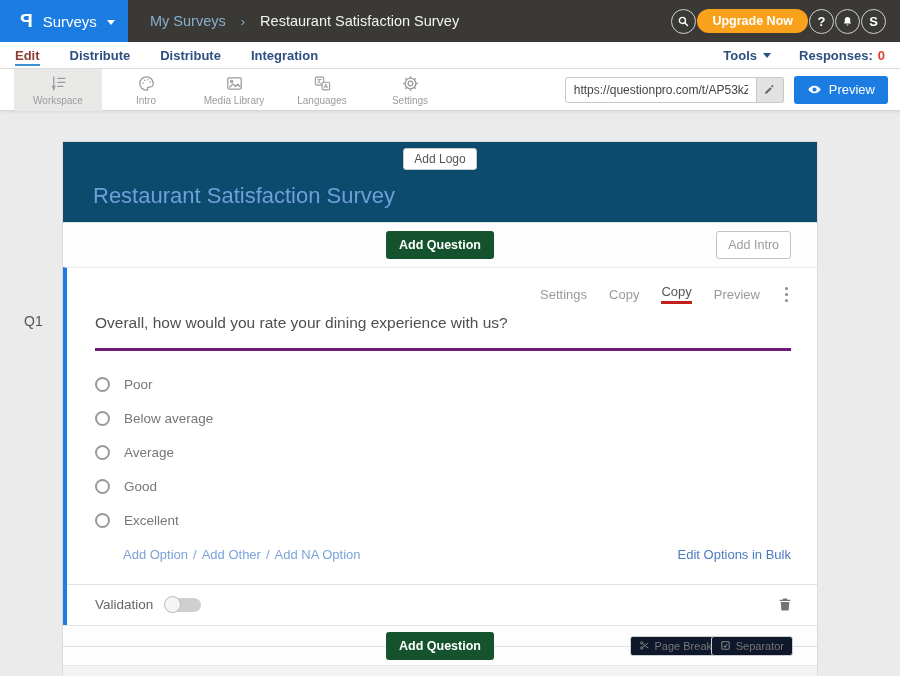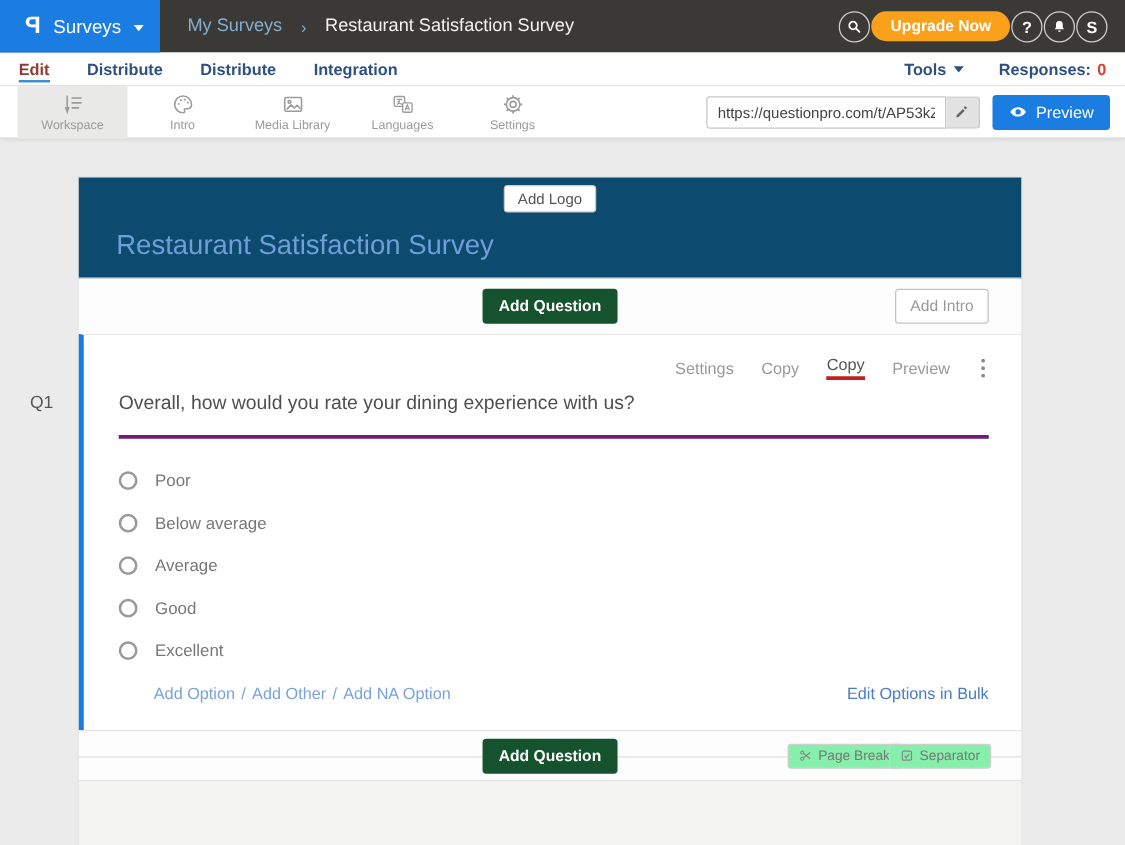--- a/index.html
+++ b/index.html
@@ -74,21 +74,21 @@
   .add-link { cursor:pointer; }
   .bulk-link { color:#4a7cc0; cursor:pointer;margin-left:20px; }
   .validation-row { border-top:1px solid #e2e2e2; display:flex; align-items:center; padding:11px 24px 12px 28px; }
   .validation-label { font-size:13.5px; color:#666; }
   .toggle { margin-left:12px; width:36px; height:14px; background:#cfcfcf; border-radius:8px; position:relative; cursor:pointer; }
   .toggle-knob { position:absolute; left:-1px; top:-2px; width:17px; height:17px; background:#f5f5f5; border:1px solid #b9b9b9; border-radius:50%; }
   .trash-btn { margin-left:auto; cursor:pointer; line-height:0; }
 
   .add-row-bottom { height:40px; position:relative; background:#fdfdfd; border-top:1px solid #e5e5e5; flex:none; }
   .add-row-bottom::before { content:""; position:absolute; left:0; right:0; top:50%; height:1px; background:#e0e0e0; }
-  .small-btn { position:absolute; top:50%; transform:translateY(-50%); background:#86efac; border:1px solid #cfcfcf; border-radius:3px; font-size:11px; color:#777; padding:3px 8px; display:flex; align-items:center; gap:5px; cursor:pointer; font-family:inherit; }
+  .small-btn { position:absolute; top:50%; transform:translateY(-50%); background:#0f172a; border:1px solid #cfcfcf; border-radius:3px; font-size:11px; color:#777; padding:3px 8px; display:flex; align-items:center; gap:5px; cursor:pointer; font-family:inherit; }
   .page-break-btn { right:96px; }
   .separator-btn { right:24px;align-items:center; }
   .next-strip { flex:1; background:#f3f3f1; border-top:1px solid #e6e6e4; }
 </style>
 </head>
 <body>
 
 <header class="topbar">
   <div class="logo-block">
     <span class="logo-mark">P</span>
@@ -262,20 +262,32 @@
         <span class="links-left">
           <span class="add-link">Add Option</span>
           <span>/</span>
           <span class="add-link">Add Other</span>
           <span>/</span>
           <span class="add-link">Add NA Option</span>
         </span>
         <span class="bulk-link">Edit Options in Bulk</span>
       </div>
 
+      <div class="validation-row">
+        <span class="validation-label">Validation</span>
+        <span class="toggle">
+            <span class="toggle-knob"></span>
+          </span>
+        <span class="trash-btn">
+          <svg width="16" height="17" viewBox="0 0 24 24" fill="#757575">
+              <path d="M9.2 3h5.6l.9 1.8H20v1.9H4V4.8h4.3L9.2 3z"></path>
+              <path d="M5.5 8.2h13L17.4 21H6.6L5.5 8.2z"></path>
+            </svg>
+        </span>
+      </div>
     </div>
 
     <div class="add-row-bottom">
       <button class="btn-blue centered-abs">Add Question</button>
       <button class="small-btn page-break-btn">
         <svg width="11" height="11" viewBox="0 0 24 24" fill="none" stroke="#888" stroke-width="2">
             <circle cx="6" cy="6.5" r="2.6"></circle>
             <circle cx="6" cy="17.5" r="2.6"></circle>
             <path d="M8.3 8.3L20 17.5M8.3 15.7L20 6.5"></path>
           </svg>

